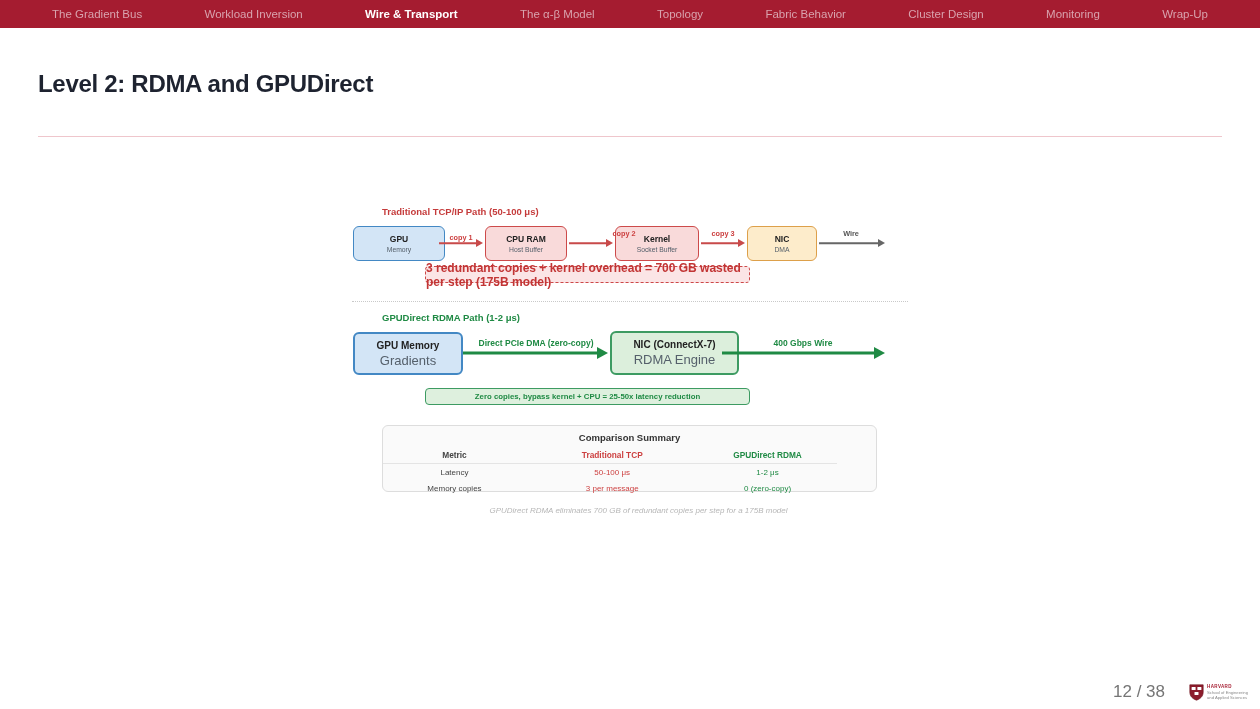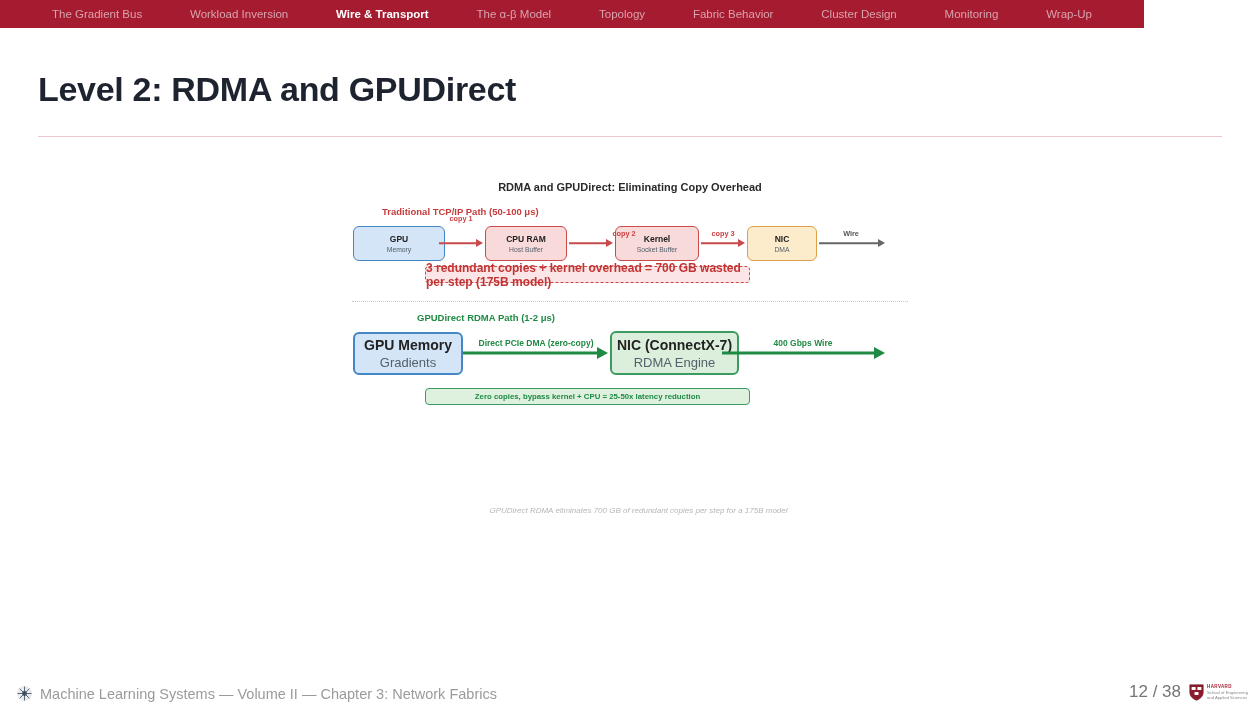--- a/index.html
+++ b/index.html
@@ -1,44 +1,44 @@
 <!DOCTYPE html>
 <html><head>
 <meta charset="utf-8">
 <style>
   html,body{margin:0;padding:0;background:#ffffff;}
   .slide{position:relative;width:1260px;height:709px;background:#ffffff;overflow:hidden;
          font-family:"Liberation Sans","DejaVu Sans",sans-serif;}
 
   
-  .topnav{position:absolute;left:0;top:0;width:1144px;height:28px;background:#A51C30;
+  .topnav{position:absolute;left:0;top:0;width:1260px;height:28px;background:#A51C30;
           display:flex;align-items:center;justify-content:space-between;
           padding:0 52px;box-sizing:border-box;}
   .nav-item{font-size:11.5px;color:#d9a3ae;cursor:pointer;white-space:nowrap;}
   .nav-item.active{color:#ffffff;font-weight:bold;}
 
   
-  .title{position:absolute;left:38px;top:70px;margin:0;font-size:34px;font-weight:700;
+  .title{position:absolute;left:38px;top:70px;margin:0;font-size:24px;font-weight:700;
          color:#1e2330;letter-spacing:-0.3px;}
   .title-rule{position:absolute;left:38px;top:136px;width:1184px;height:0;
               border-top:1.5px solid #efc6cc;}
 
   
   .diagram{position:absolute;inset:0;}
   .dg-title{position:absolute;left:0;right:0;top:181px;text-align:center;
             font-size:11px;font-weight:bold;color:#2a2a2a;}
   .path-label{position:absolute;font-size:9.5px;font-weight:bold;}
   .path-label.red{color:#c53b3b;}
-  .path-label.green{color:#1f8a44;margin-left:35px;}
+  .path-label.green{color:#1f8a44;}
 
   .node{position:absolute;border-radius:6px;display:flex;flex-direction:column;
         align-items:center;justify-content:center;gap:2px;box-sizing:border-box;}
   .node .t{font-weight:bold;font-size:8.5px;color:#222222;}
   .node .s{font-size:6.8px;color:#55606b;}
-  .node.lg .t{font-size:14px;}
+  .node.lg .t{font-size:10px;}
   .node.lg .s{font-size:13px;}
   .blue{background:#d3e5f6;border:1.6px solid #4388c4;}
   .pinkbox{background:#f9dada;border:1.6px solid #cd4a4a;}
   .orangebox{background:#fdeccb;border:1.6px solid #dda04a;}
   .greenbox{background:#dcefdc;border:1.8px solid #3d9b62;}
   .b2{border-width:2px;}
 
   .alabel{position:absolute;transform:translateX(-50%);font-size:7.3px;font-weight:bold;
           white-space:nowrap;}
   .alabel.red{color:#cc3f3f;}
@@ -85,21 +85,21 @@
            font-size:8px;font-style:italic;color:#b7b7b7;}
 
   
   .key{position:absolute;left:35px;right:35px;top:560px;text-align:center;
        font-size:29px;line-height:1.55;color:#262b3d;}
   .key-label{color:#b01e2e;font-weight:bold;margin-right:14px;}
 
   
   .footer-left{position:absolute;left:16px;bottom:7px;display:flex;align-items:center;gap:7px;}
   .footer-text{font-size:14.5px;color:#9b9b9b;}
-  .footer-right{position:absolute;right:12px;bottom:7px;display:flex;align-items:center;gap:8px;}
+  .footer-right{position:absolute;right:12px;bottom:7px;display:flex;align-items:center;gap:24px;}
   .page-num{font-size:17px;color:#757575;}
   .logo{display:flex;align-items:center;gap:3px;}
   .logo-text{display:flex;flex-direction:column;line-height:1.25;}
   .logo-l1{font-size:4.5px;font-weight:bold;color:#a51c30;letter-spacing:0.4px;}
   .logo-l2,.logo-l3{font-size:4.2px;color:#8a8a8a;}
 </style>
 </head>
 <body>
 
 <div class="slide">
@@ -114,42 +114,41 @@
     <span class="nav-item">Cluster Design</span>
     <span class="nav-item">Monitoring</span>
     <span class="nav-item">Wrap-Up</span>
   </nav>
 
   <h1 class="title">Level 2: RDMA and GPUDirect</h1>
   <div class="title-rule"></div>
 
   <div class="diagram">
 
-    <div class="dg-title">RDMA and GPUDirect: Eliminating Copy Overhead</div>
 
     <div class="path-label red" style="left:382px;top:206px;">Traditional TCP/IP Path (50-100 μs)</div>
 
     <div class="node blue" style="left:353px;top:226px;width:92px;height:35px;">
       <span class="t">GPU</span>
       <span class="s">Memory</span>
     </div>
     <div class="node pinkbox" style="left:485px;top:226px;width:82px;height:35px;">
       <span class="t">CPU RAM</span>
       <span class="s">Host Buffer</span>
     </div>
     <div class="node pinkbox" style="left:615px;top:226px;width:84px;height:35px;">
       <span class="t">Kernel</span>
       <span class="s">Socket Buffer</span>
     </div>
     <div class="node orangebox" style="left:747px;top:226px;width:70px;height:35px;">
       <span class="t">NIC</span>
       <span class="s">DMA</span>
     </div>
 
-    <span class="alabel red" style="left:461px;top:214px;">copy 1</span>
+    <span class="alabel red" style="left:461px;top:233px;">copy 1</span>
     <span class="alabel red" style="left:591px;top:229px;margin-left:33px;">copy 2</span>
     <span class="alabel red" style="left:723px;top:229px;">copy 3</span>
     <span class="alabel gray" style="left:851px;top:229px;">Wire</span>
 
     <div class="harrow red" style="left:439px;top:238px;width:44px;">
         <div class="shaft"></div>
         <div class="head"></div>
       </div>
     <div class="harrow red" style="left:569px;top:238px;width:44px;">
         <div class="shaft"></div>
@@ -186,40 +185,39 @@
         <div class="shaft"></div>
         <div class="head"></div>
       </div>
     <div class="harrow big" style="left:722px;top:347px;width:163px;">
         <div class="shaft"></div>
         <div class="head"></div>
       </div>
 
     <div class="benefit-box">Zero copies, bypass kernel + CPU = 25-50x latency reduction</div>
 
+    <div class="cmp-table">
+      <div class="cmp-title">Comparison Summary</div>
+      <div class="cmp-grid">
+        <div class="cmp-cell hdr">Metric</div>
+        <div class="cmp-cell hdr red">Traditional TCP</div>
+        <div class="cmp-cell hdr green">GPUDirect RDMA</div>
+        <div class="cmp-cell">Latency</div>
+        <div class="cmp-cell red">50-100 μs</div>
+        <div class="cmp-cell green">1-2 μs</div>
+        <div class="cmp-cell">Memory copies</div>
+        <div class="cmp-cell red">3 per message</div>
+        <div class="cmp-cell green">0 (zero-copy)</div>
+      </div>
+    </div>
 
     <div class="caption">GPUDirect RDMA eliminates 700 GB of redundant copies per step for a 175B model</div>
   </div>
 
 
-  <div class="footer-left">
-    <span style="display:inline-flex;">
-      <svg width="17" height="17" viewBox="0 0 17 17">
-        <circle cx="8.5" cy="8.5" r="7.5" fill="#e8eaec"></circle>
-        <g stroke="#5a6b7a" stroke-width="1">
-          <line x1="8.5" y1="1.5" x2="8.5" y2="15.5"></line>
-          <line x1="1.5" y1="8.5" x2="15.5" y2="8.5"></line>
-          <line x1="3.6" y1="3.6" x2="13.4" y2="13.4"></line>
-          <line x1="13.4" y1="3.6" x2="3.6" y2="13.4"></line>
-        </g>
-        <circle cx="8.5" cy="8.5" r="2.4" fill="#3c4c5c"></circle>
-      </svg>
-    </span>
-    <span class="footer-text">Machine Learning Systems — Volume II — Chapter 3: Network Fabrics</span>
-  </div>
 
   <div class="footer-right">
     <span class="page-num">12 / 38</span>
     <span class="logo">
       <span style="display:inline-flex;">
         <svg width="15" height="17" viewBox="0 0 15 17">
           <path d="M0.8 0.8 h13.4 v7.2 c0 4.6 -3.1 6.9 -6.7 8.2 C3.9 14.9 0.8 12.6 0.8 8 Z" fill="#8c1c2c" stroke="#6d141f" stroke-width="0.6"></path>
           <rect x="2.6" y="3" width="4" height="3" rx="0.5" fill="#ffffff"></rect>
           <rect x="8.4" y="3" width="4" height="3" rx="0.5" fill="#ffffff"></rect>
           <rect x="5.5" y="8" width="4" height="3" rx="0.5" fill="#ffffff"></rect>

